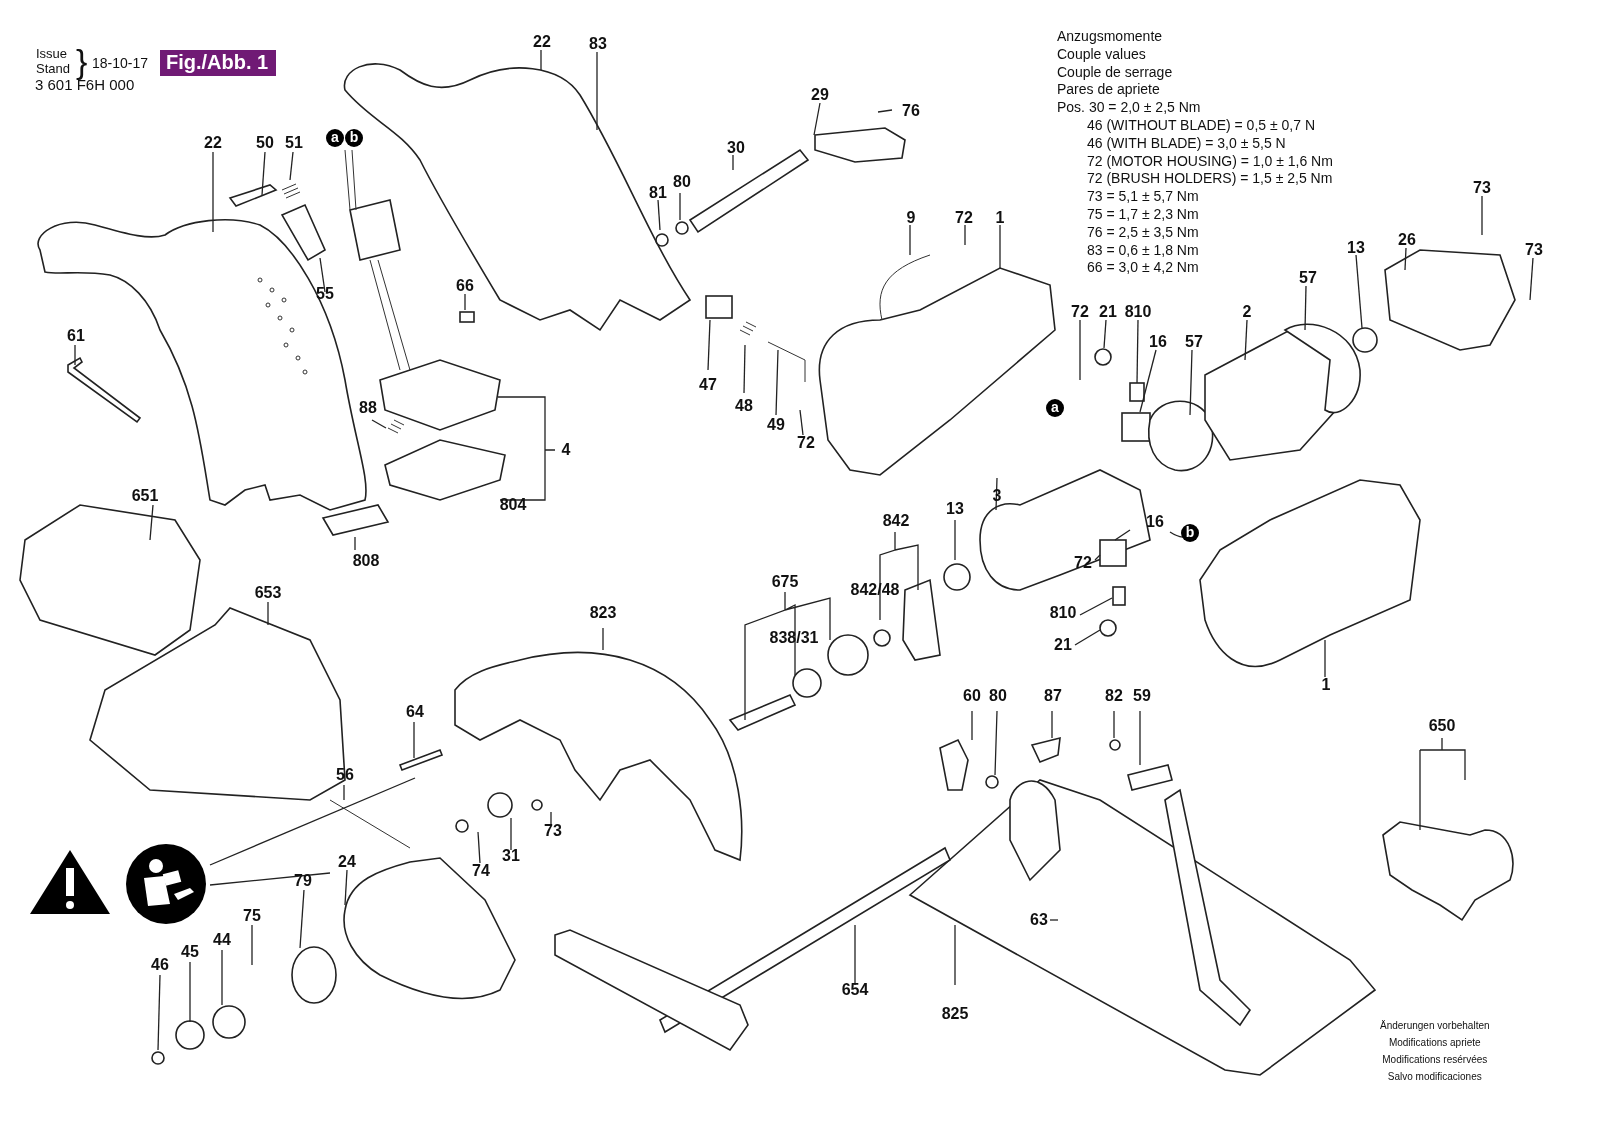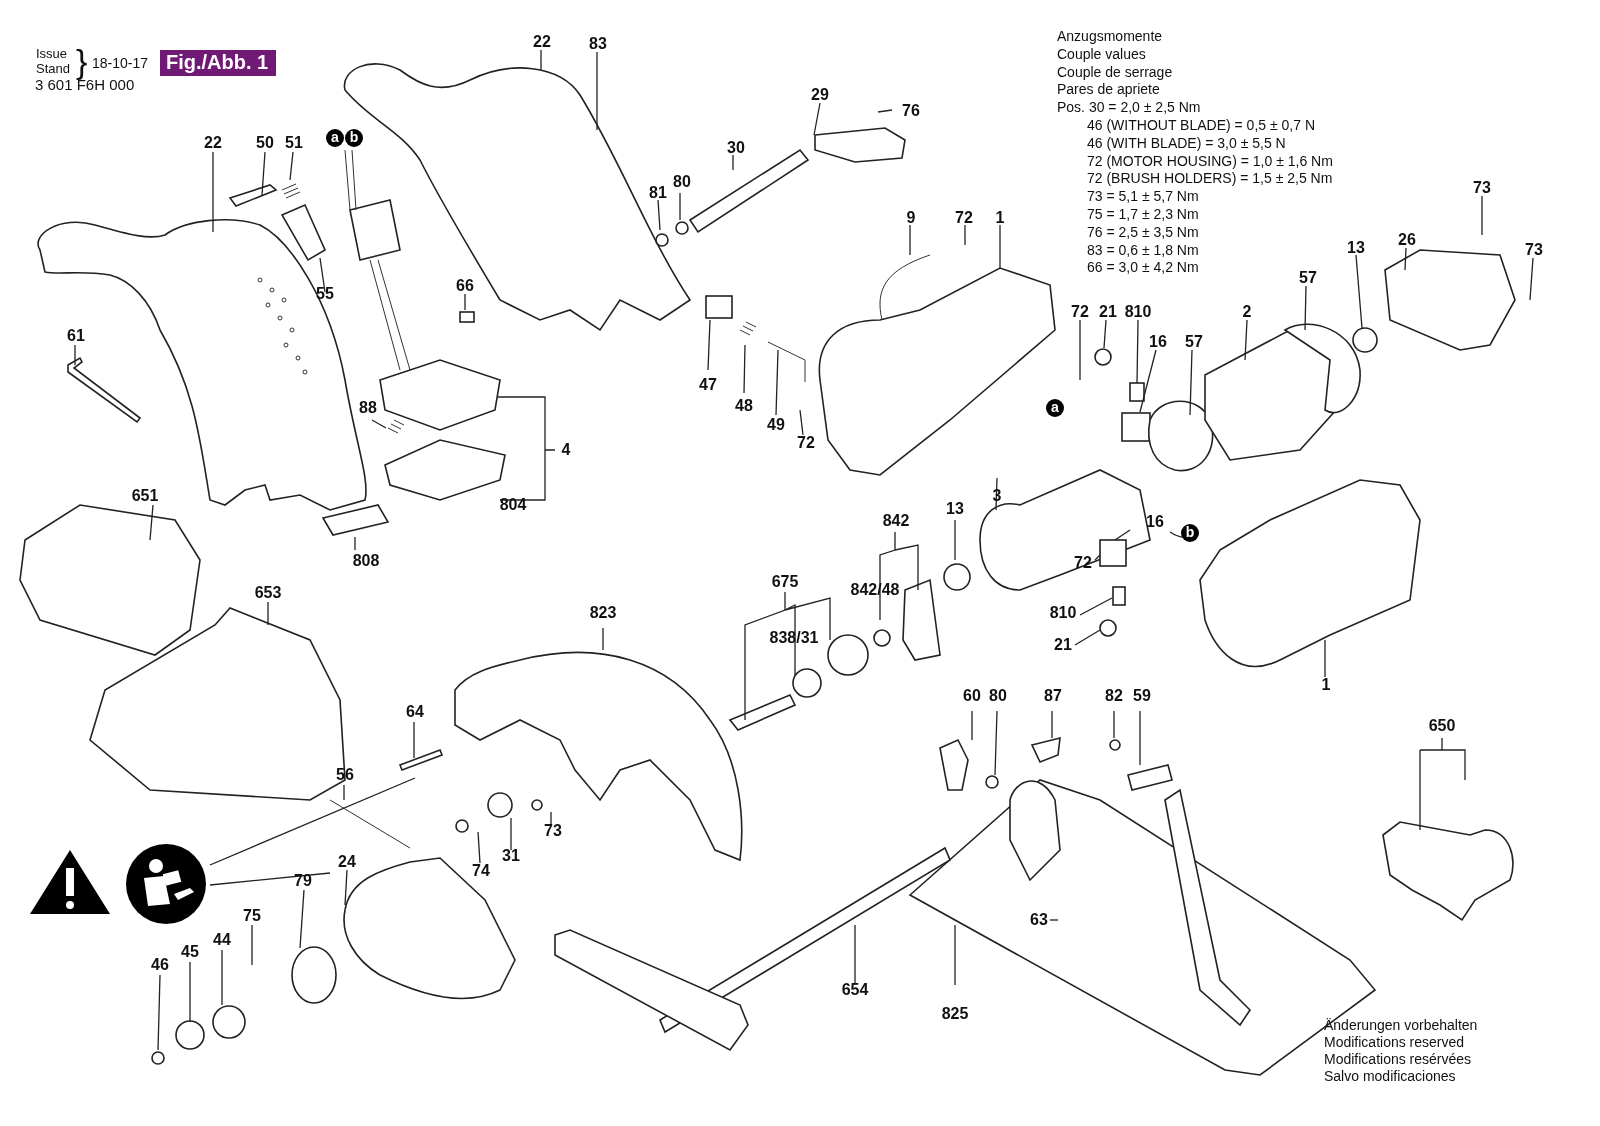--- a/index.html
+++ b/index.html
@@ -7,21 +7,21 @@
          font-family: "Liberation Sans", sans-serif; color: #111; }
   .abs { position: absolute; }
   .hdr-code { left: 35px; top: 28px; font-size: 15px; margin-top: 48px; }
   .hdr-issue { left: 36px; top: 46px; font-size: 13px; line-height: 15px; }
   .hdr-brace { left: 76px; top: 44px; font-size: 34px; line-height: 34px; font-weight: 300; }
   .hdr-date { left: 92px; top: 55px; font-size: 14px; }
   .hdr-fig { left: 160px; top: 50px; background: #701a75; color: #fff; font-weight: bold;
              font-size: 20px; padding: 1px 8px 2px 6px; }
   .torque { left: 1057px; top: 28px; font-size: 14px; line-height: 17.8px; }
   .torque .ind { padding-left: 30px; }
-  .mods { left: 1324px; top: 1017px; font-size: 14px; line-height: 17px; }
+  .mods { left: 1380px; top: 1017px; font-size: 10px; line-height: 17px; text-align: center; }
   .lbl { position: absolute; font-weight: bold; font-size: 16px; line-height: 16px;
          transform: translate(-50%, 0); white-space: nowrap; }
   svg#art { position: absolute; left: 0; top: 0; }
   svg#art .part { fill: #fff; stroke: #222; stroke-width: 1.6; }
   svg#art .thin { fill: none; stroke: #333; stroke-width: 1; }
   svg#art .lead { fill: none; stroke: #222; stroke-width: 1.3; }
   .circ { position: absolute; width: 18px; height: 18px; border-radius: 50%;
           background: #000; color: #fff; font-weight: bold; font-size: 14px;
           line-height: 17px; text-align: center; }
 </style>
@@ -218,21 +218,21 @@
   <div class="ind">72 (BRUSH HOLDERS) = 1,5 ± 2,5 Nm</div>
   <div class="ind">73 = 5,1 ± 5,7 Nm</div>
   <div class="ind">75 = 1,7 ± 2,3 Nm</div>
   <div class="ind">76 = 2,5 ± 3,5 Nm</div>
   <div class="ind">83 = 0,6 ± 1,8 Nm</div>
   <div class="ind">66 = 3,0 ± 4,2 Nm</div>
 </div>
 
 <div class="abs mods">
   <div>Änderungen vorbehalten</div>
-  <div>Modifications reserved</div>
+  <div>Modifications apriete</div>
   <div>Modifications resérvées</div>
   <div>Salvo modificaciones</div>
 </div>
 
 <div class="circ" style="left:326px;top:129px">a</div>
 <div class="circ" style="left:345px;top:129px">b</div>
 <div class="circ" style="left:1046px;top:399px">a</div>
 <div class="circ" style="left:1181px;top:524px">b</div>
 
 <svg class="abs" style="left:28px;top:848px" width="84" height="68">

